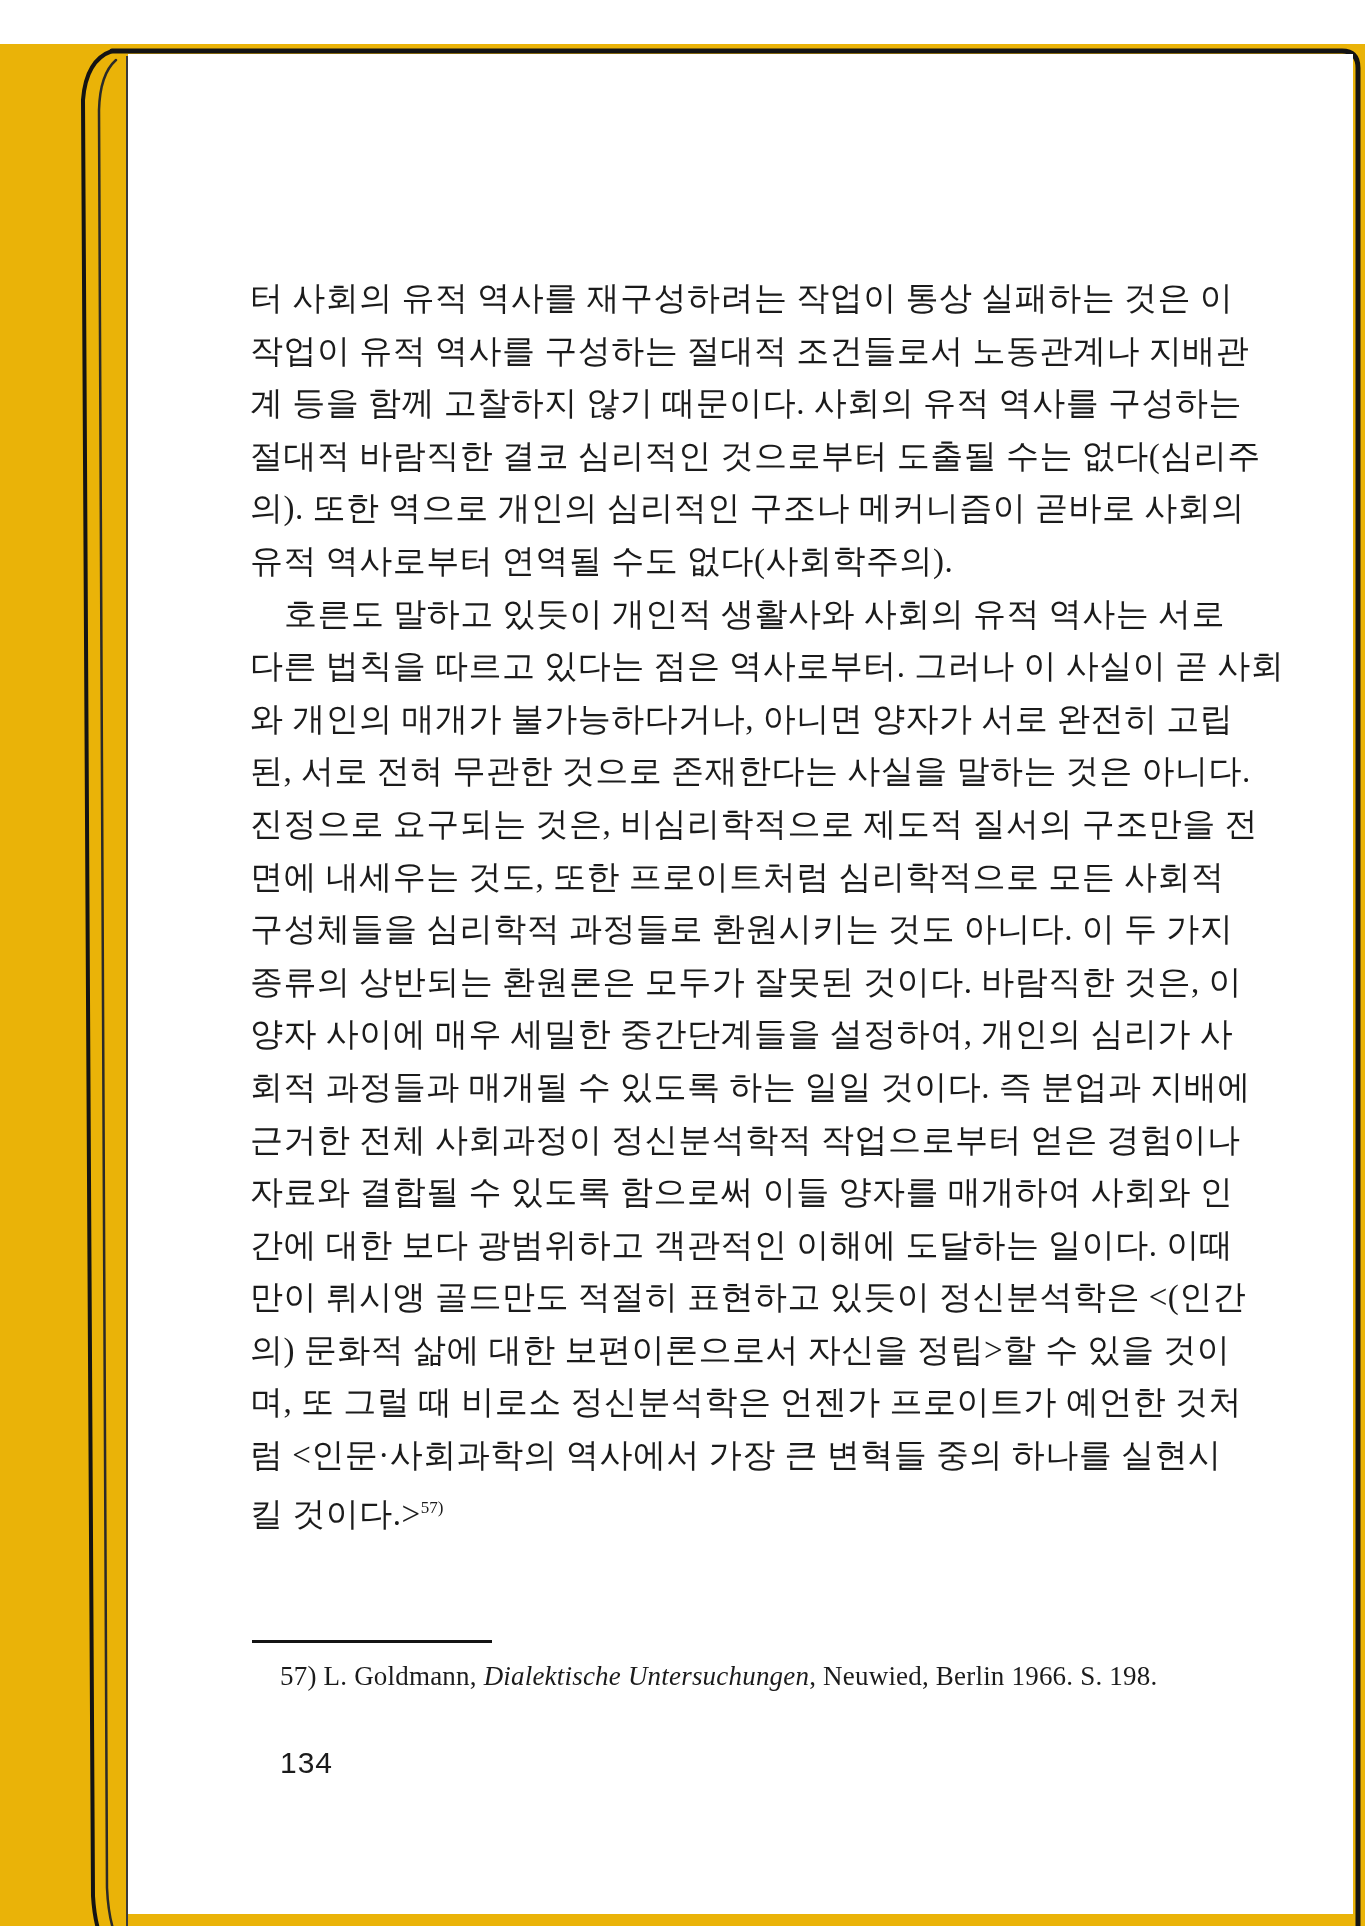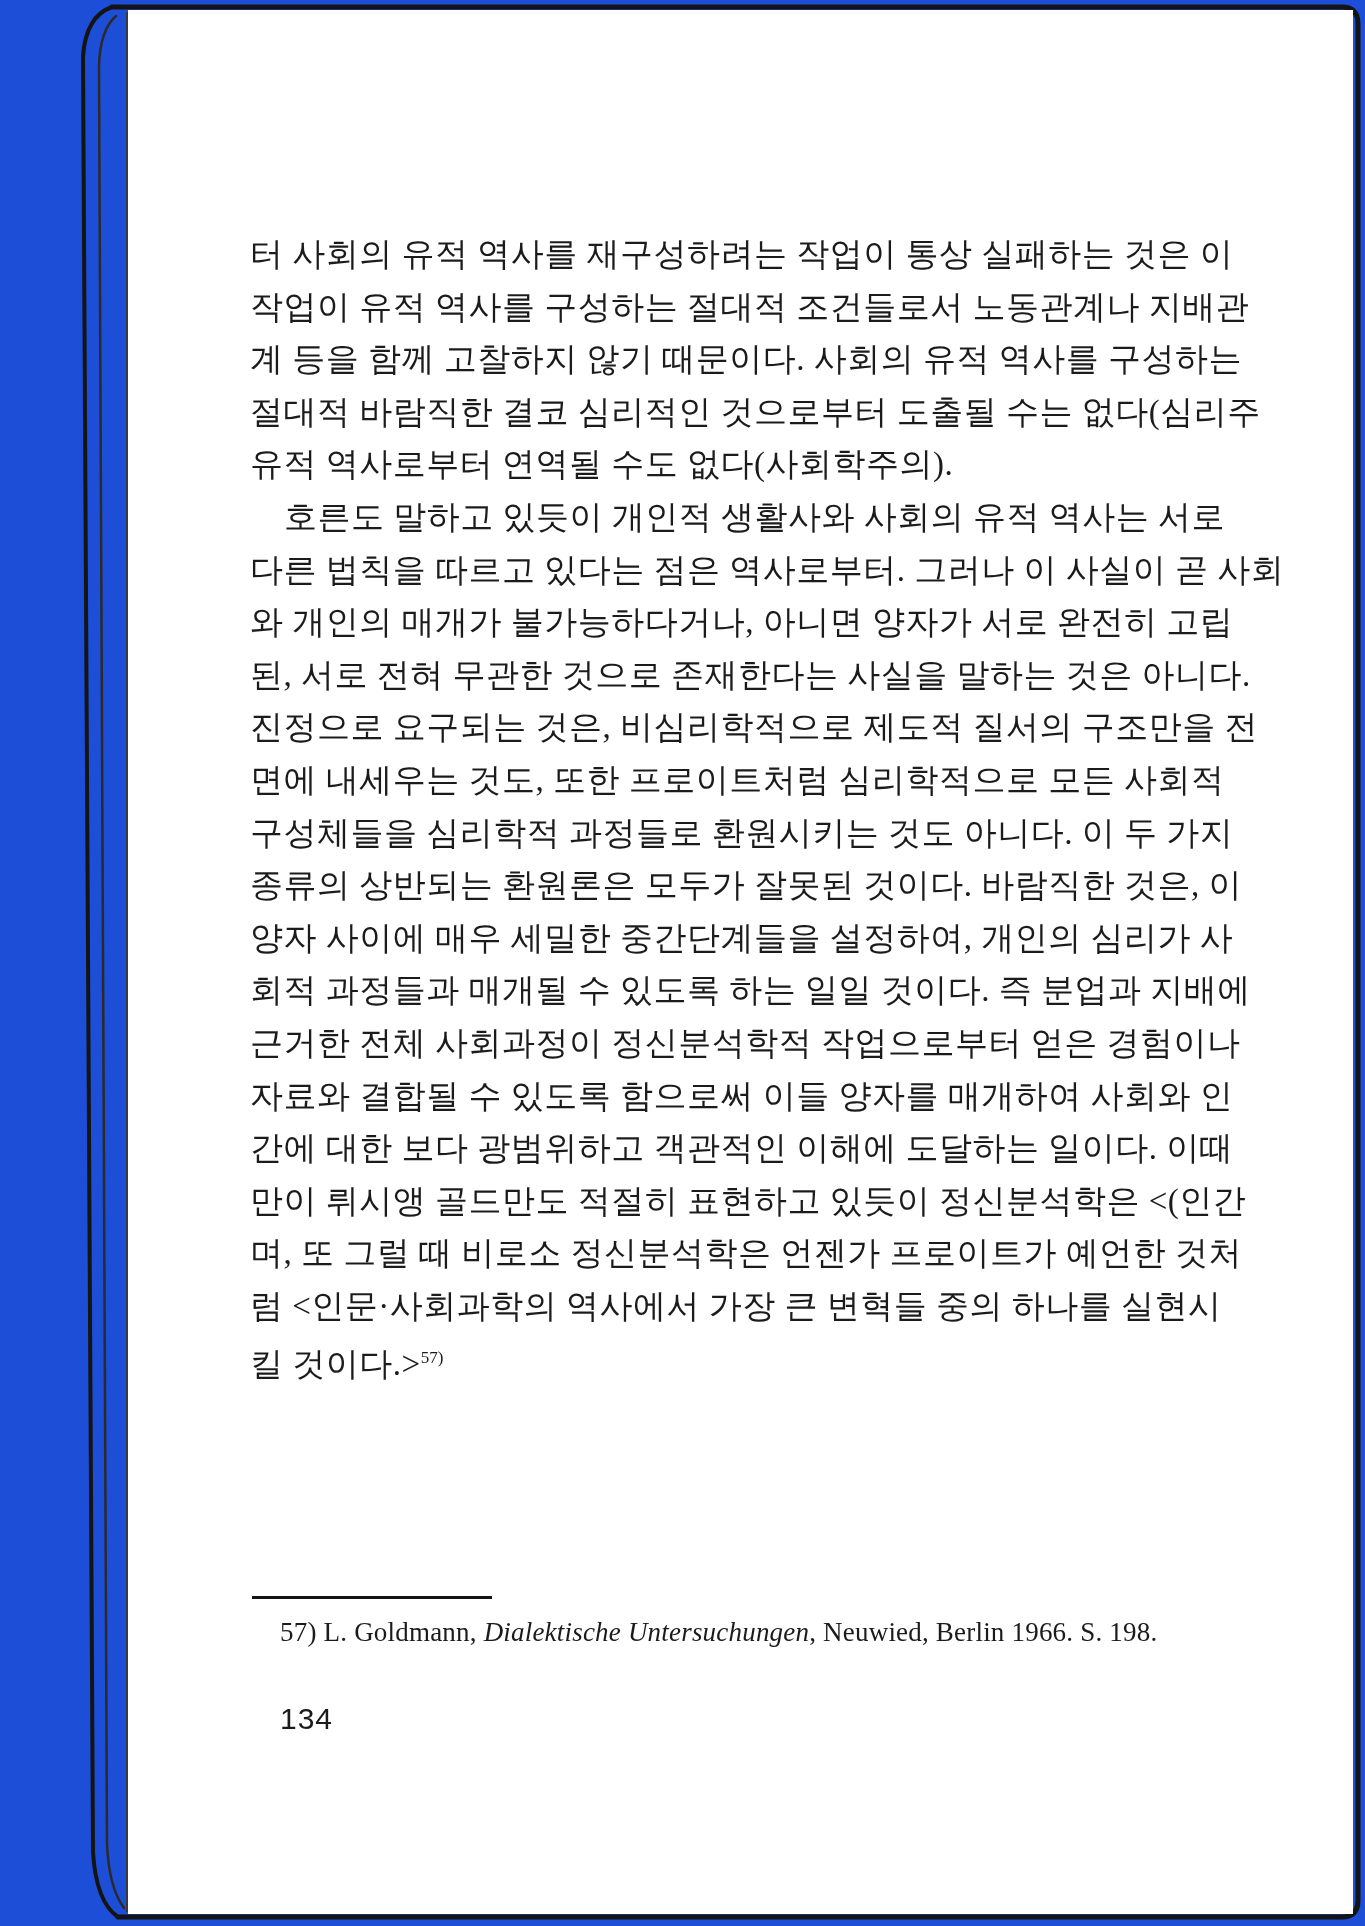--- a/index.html
+++ b/index.html
@@ -11,21 +11,22 @@
     width: 1365px;
     height: 1926px;
     position: relative;
     overflow: hidden;
     font-family: "Liberation Serif", serif;
     color: #1b1b1b;
   }
   .canvas {
     position: absolute;
     inset: 0;
-    background: #1d4ed8;
+    background: #eab308;
+    margin-top: 44px;
   }
   .edge-svg {
     position: absolute;
     left: 0;
     top: 0;
     width: 1365px;
     height: 1926px;
     pointer-events: none;
   }
   .page {
@@ -108,35 +109,37 @@
     <path d="M 127 12 L 127 1912" stroke="#3a3a3a" stroke-width="2" fill="none"></path>
   </svg>
 
   <div class="page">
 
     <div class="body-text">
         <div class="line">터 사회의 유적 역사를 재구성하려는 작업이 통상 실패하는 것은 이</div>
         <div class="line">작업이 유적 역사를 구성하는 절대적 조건들로서 노동관계나 지배관</div>
         <div class="line">계 등을 함께 고찰하지 않기 때문이다. 사회의 유적 역사를 구성하는</div>
         <div class="line">절대적 바람직한 결코 심리적인 것으로부터 도출될 수는 없다(심리주</div>
+        <div class="line">의). 또한 역으로 개인의 심리적인 구조나 메커니즘이 곧바로 사회의</div>
         <div class="line para-end">유적 역사로부터 연역될 수도 없다(사회학주의).</div>
         <div class="line indent">호른도 말하고 있듯이 개인적 생활사와 사회의 유적 역사는 서로</div>
         <div class="line">다른 법칙을 따르고 있다는 점은 역사로부터. 그러나 이 사실이 곧 사회</div>
         <div class="line">와 개인의 매개가 불가능하다거나, 아니면 양자가 서로 완전히 고립</div>
         <div class="line">된, 서로 전혀 무관한 것으로 존재한다는 사실을 말하는 것은 아니다.</div>
         <div class="line">진정으로 요구되는 것은, 비심리학적으로 제도적 질서의 구조만을 전</div>
         <div class="line">면에 내세우는 것도, 또한 프로이트처럼 심리학적으로 모든 사회적</div>
         <div class="line">구성체들을 심리학적 과정들로 환원시키는 것도 아니다. 이 두 가지</div>
         <div class="line">종류의 상반되는 환원론은 모두가 잘못된 것이다. 바람직한 것은, 이</div>
         <div class="line">양자 사이에 매우 세밀한 중간단계들을 설정하여, 개인의 심리가 사</div>
         <div class="line">회적 과정들과 매개될 수 있도록 하는 일일 것이다. 즉 분업과 지배에</div>
         <div class="line">근거한 전체 사회과정이 정신분석학적 작업으로부터 얻은 경험이나</div>
         <div class="line">자료와 결합될 수 있도록 함으로써 이들 양자를 매개하여 사회와 인</div>
         <div class="line">간에 대한 보다 광범위하고 객관적인 이해에 도달하는 일이다. 이때</div>
         <div class="line">만이 뤼시앵 골드만도 적절히 표현하고 있듯이 정신분석학은 &lt;(인간</div>
+        <div class="line">의) 문화적 삶에 대한 보편이론으로서 자신을 정립&gt;할 수 있을 것이</div>
         <div class="line">며, 또 그럴 때 비로소 정신분석학은 언젠가 프로이트가 예언한 것처</div>
         <div class="line">럼 &lt;인문·사회과학의 역사에서 가장 큰 변혁들 중의 하나를 실현시</div>
         <div class="line para-end">킬 것이다.&gt;<sup>57)</sup></div>
       </div>
 
     <div class="footnote-rule"></div>
 
     <div class="footnote"><span>57)</span><span> L. Goldmann, </span><i>Dialektische Untersuchungen</i><span>, Neuwied, Berlin 1966. S. 198.</span></div>
 
     <div class="page-number">134</div>

